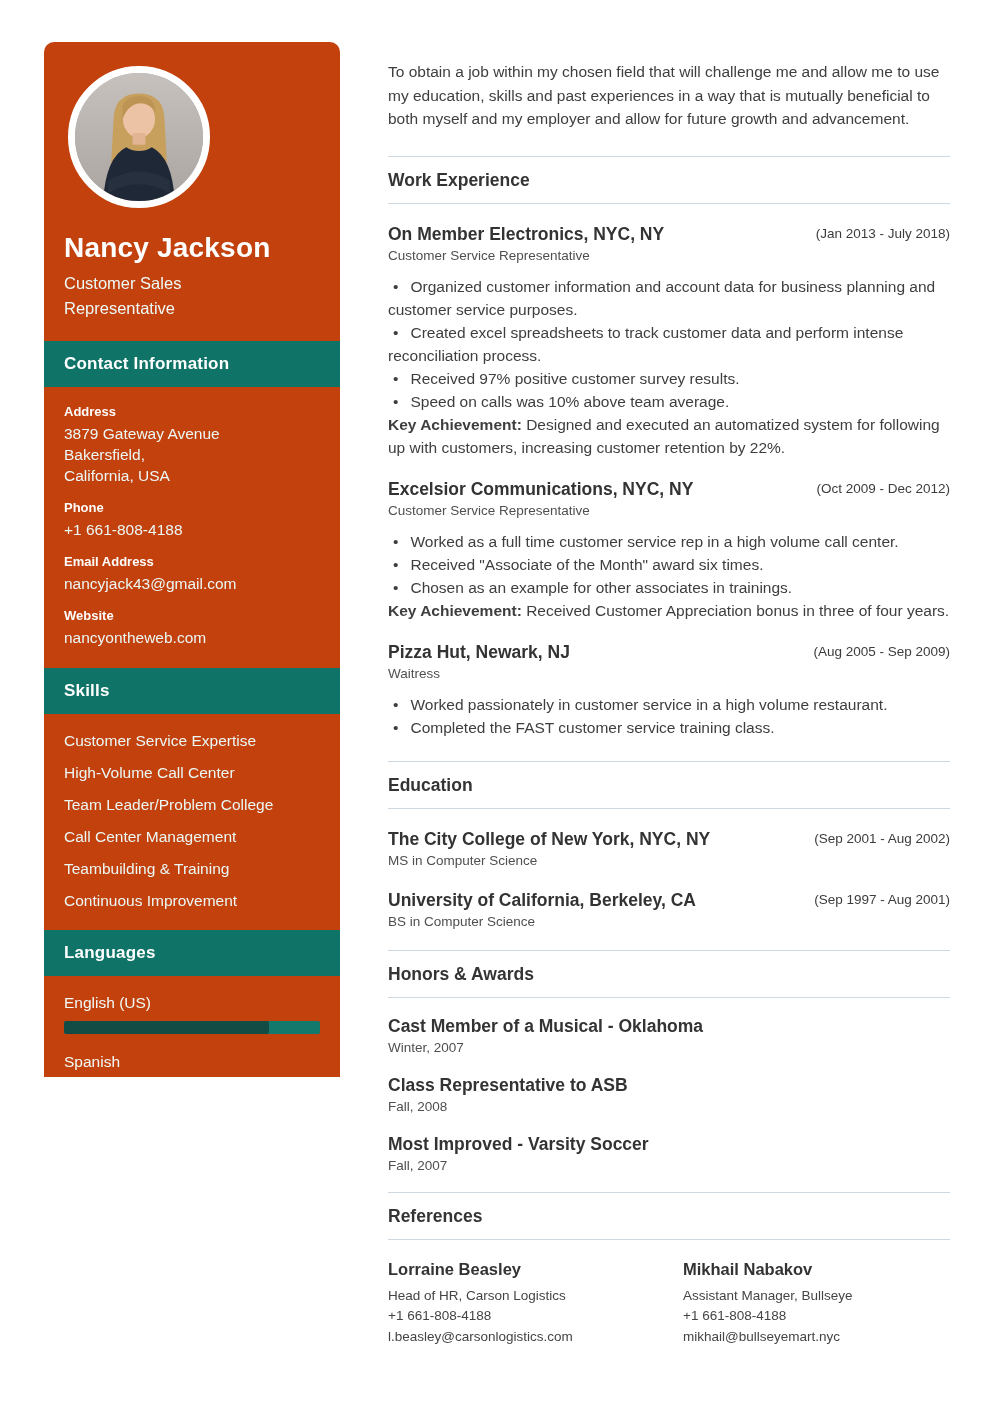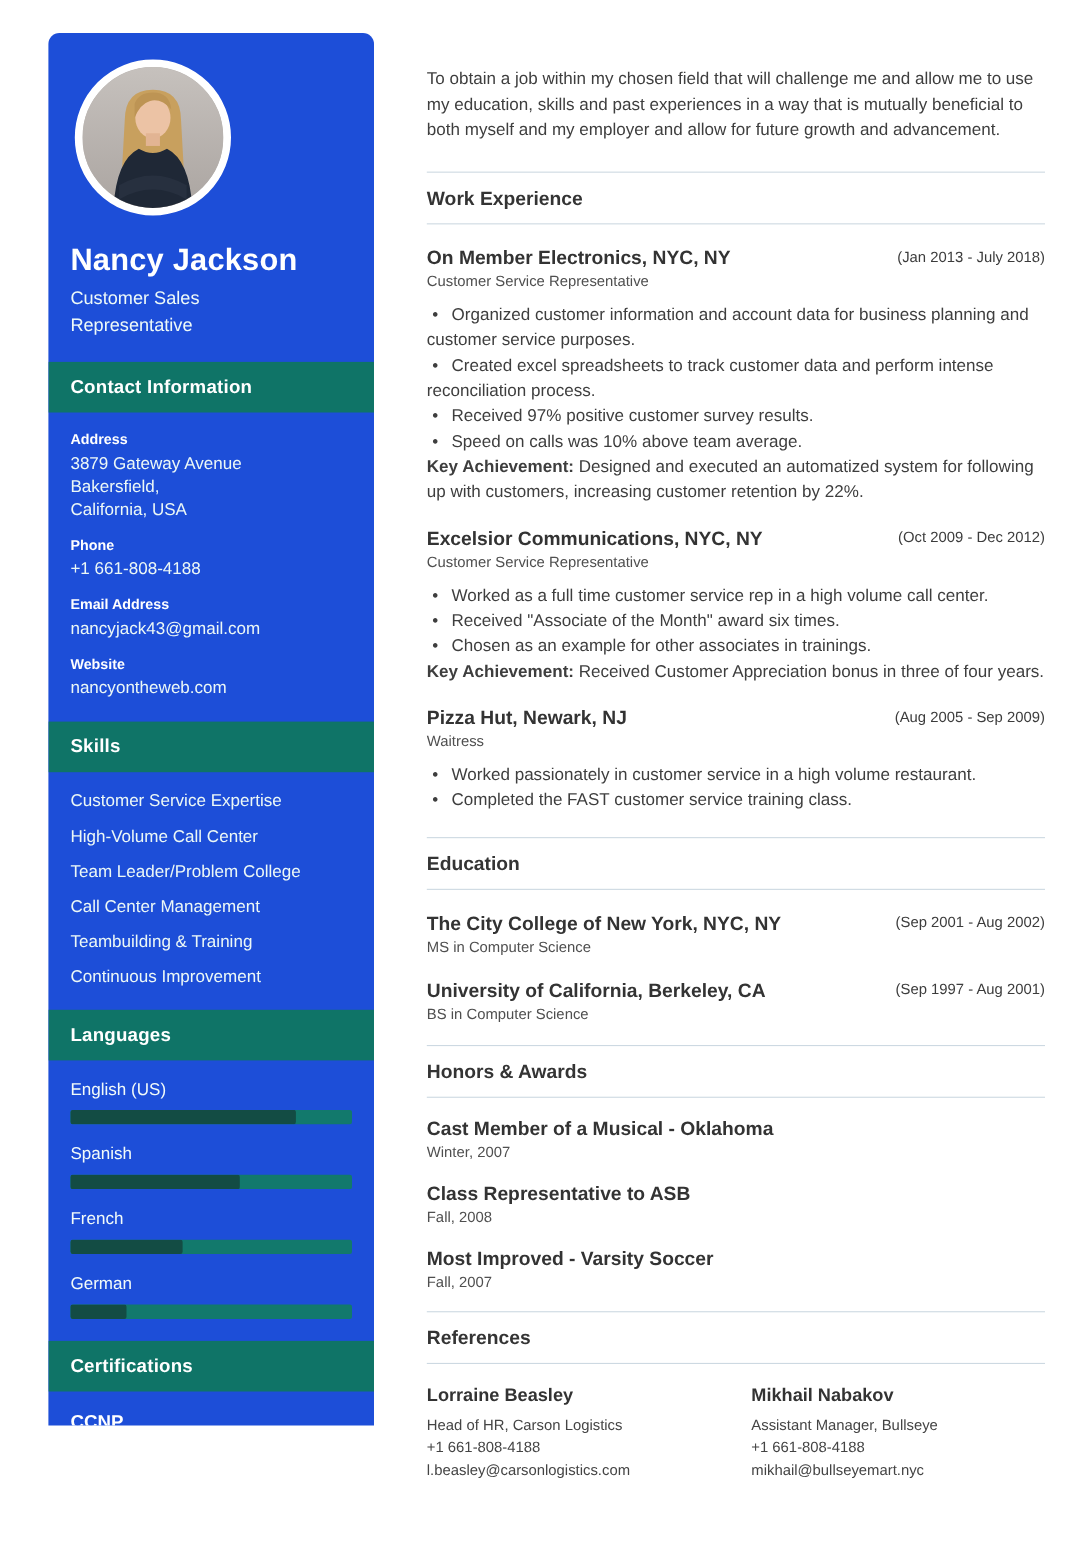--- a/index.html
+++ b/index.html
@@ -3,22 +3,22 @@
 <meta charset="utf-8">
 <style>
   html,body{margin:0;padding:0;}
   body{
     width:992px;height:1404px;position:relative;background:#ffffff;
     font-family:"Liberation Sans","DejaVu Sans",sans-serif;overflow:hidden;
     color:#3e3e3e;
   }
   
   .sidebar{
-    position:absolute;left:44px;top:30px;width:296px;height:1266px;
-    background:#1d4ed8;border-radius:10px 10px 0 0;color:#ffffff;overflow:hidden;
+    position:absolute;left:44px;top:42px;width:296px;height:1035px;
+    background:#c2410c;border-radius:10px 10px 0 0;color:#ffffff;overflow:hidden;
   }
   .photo-ring{
     margin:24px 0 0 24px;width:128px;height:128px;border-radius:50%;
     border:7px solid #ffffff;overflow:hidden;background:#b9b4b0;
   }
   .photo-ring svg{display:block;width:100%;height:100%;}
   .side-name{margin:24px 20px 0;font-size:28px;font-weight:bold;letter-spacing:.2px;}
   .side-title{margin:7px 20px 0;font-size:16.5px;line-height:25px;max-width:175px;color:#eefaf8;}
   .band{
     margin-top:20px;background:#0f7467;padding:13px 20px;

